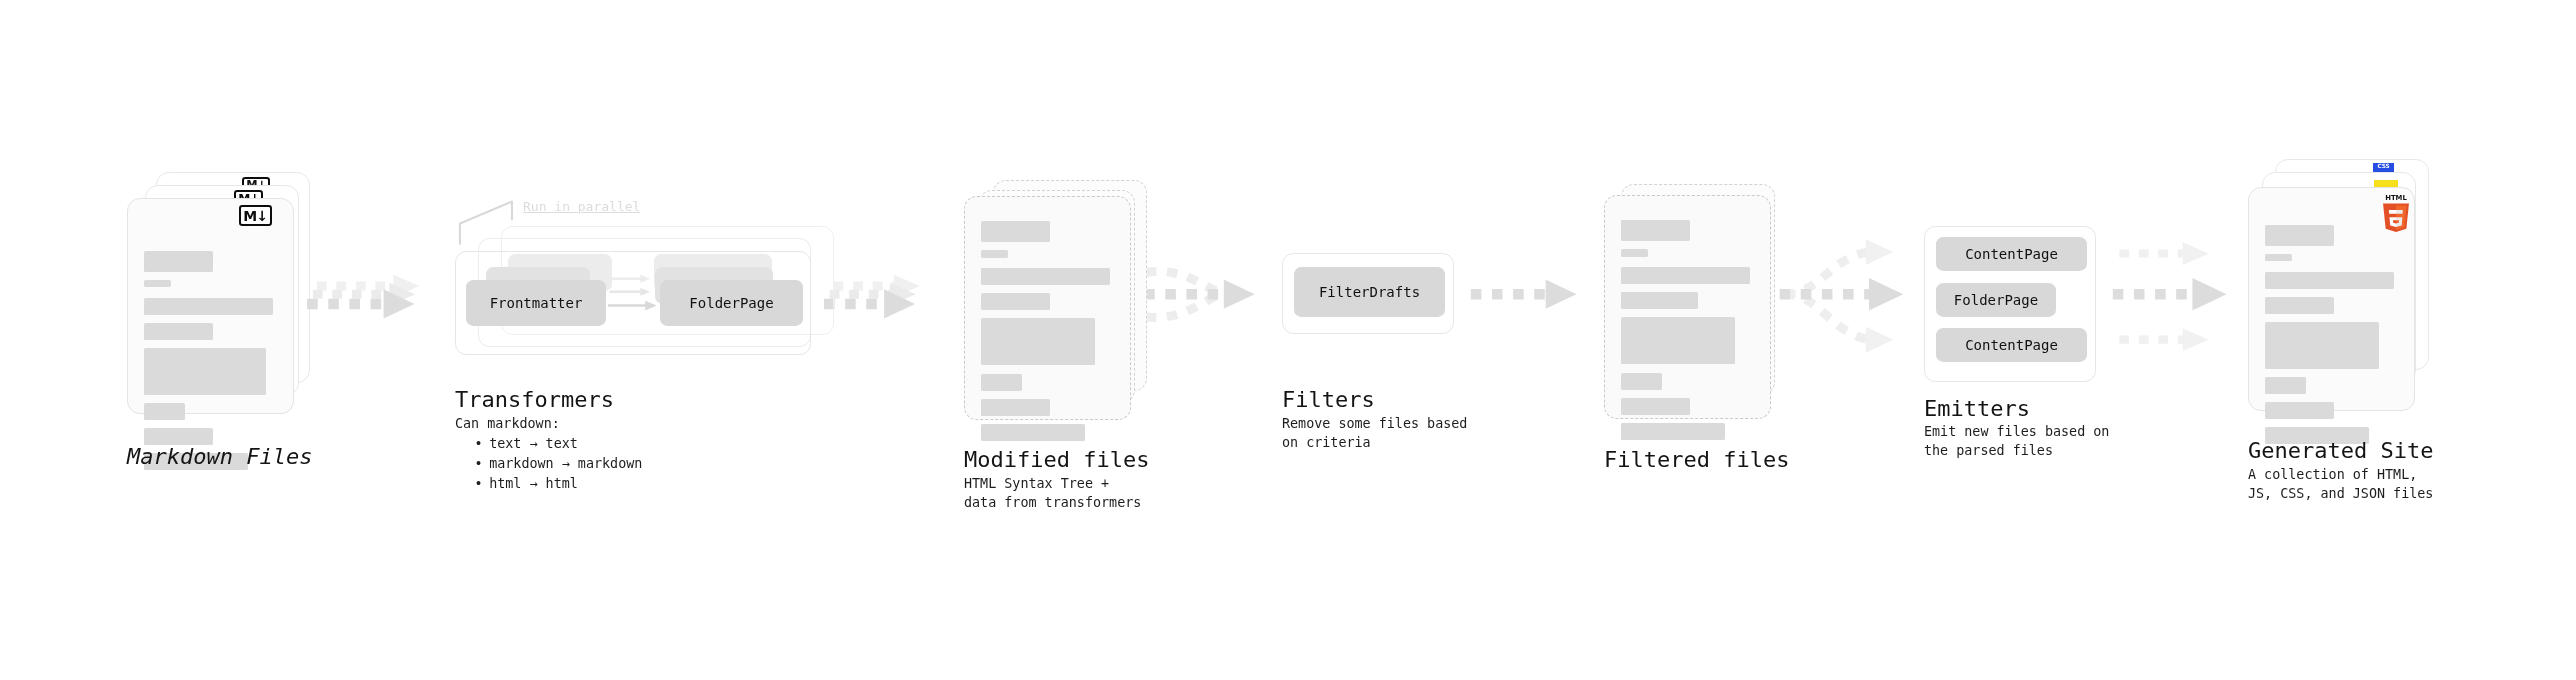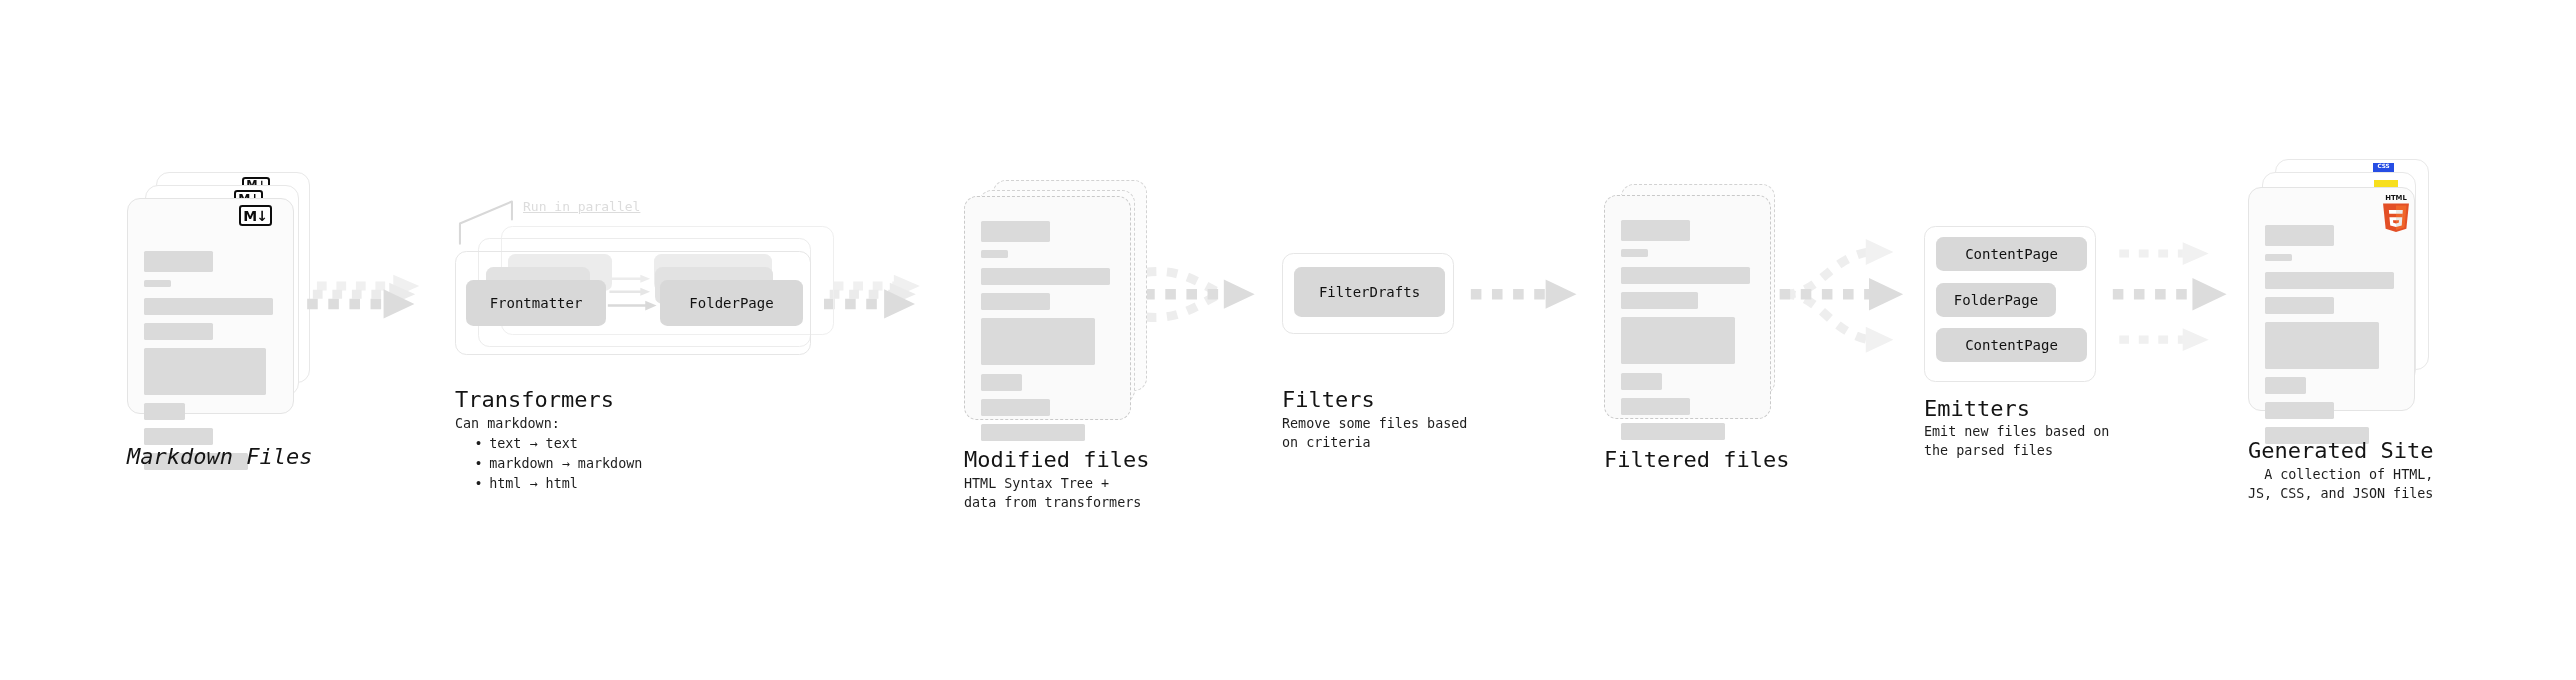--- a/index.html
+++ b/index.html
@@ -350,18 +350,18 @@
       <svg viewBox="0 0 42 50" width="34" height="41">
         <text x="21" y="10" font-family="DejaVu Sans, sans-serif" font-size="8.5" font-weight="700" fill="#111" text-anchor="middle">HTML</text>
         <path d="M5 14 L8.2 45 L21 49 L33.8 45 L37 14 Z" fill="#e34f26"></path>
         <path d="M21 16.5 L21 46.6 L31.4 43.4 L34.1 16.5 Z" fill="#ef652a"></path>
         <path d="M21 22 L12.2 22 L12.6 26.5 L21 26.5 L21 31 L12.9 31 L13.9 41 L21 43 L21 38.5 L17.6 37.6 L17.3 34.5 L21 34.5 Z" fill="#ffffff"></path>
         <path d="M21 22 L21 26.5 L29.2 26.5 L28.9 31 L21 31 L21 34.5 L24.8 34.5 L24.4 37.6 L21 38.5 L21 43 L28.1 41 L29.4 22 Z" fill="#ebebeb"></path>
       </svg>
     </div>
 
     <div class="title" style="left:2248px;top:426px;">Generated Site</div>
-    <div class="subtitle" style="left:2248px;top:465px;text-align:right;">A collection of HTML,
+    <div class="subtitle" style="left:2248px;top:465px;">A collection of HTML,
 JS, CSS, and JSON files</div>
   </div>
 
 </div>
 
 
 </body></html>

